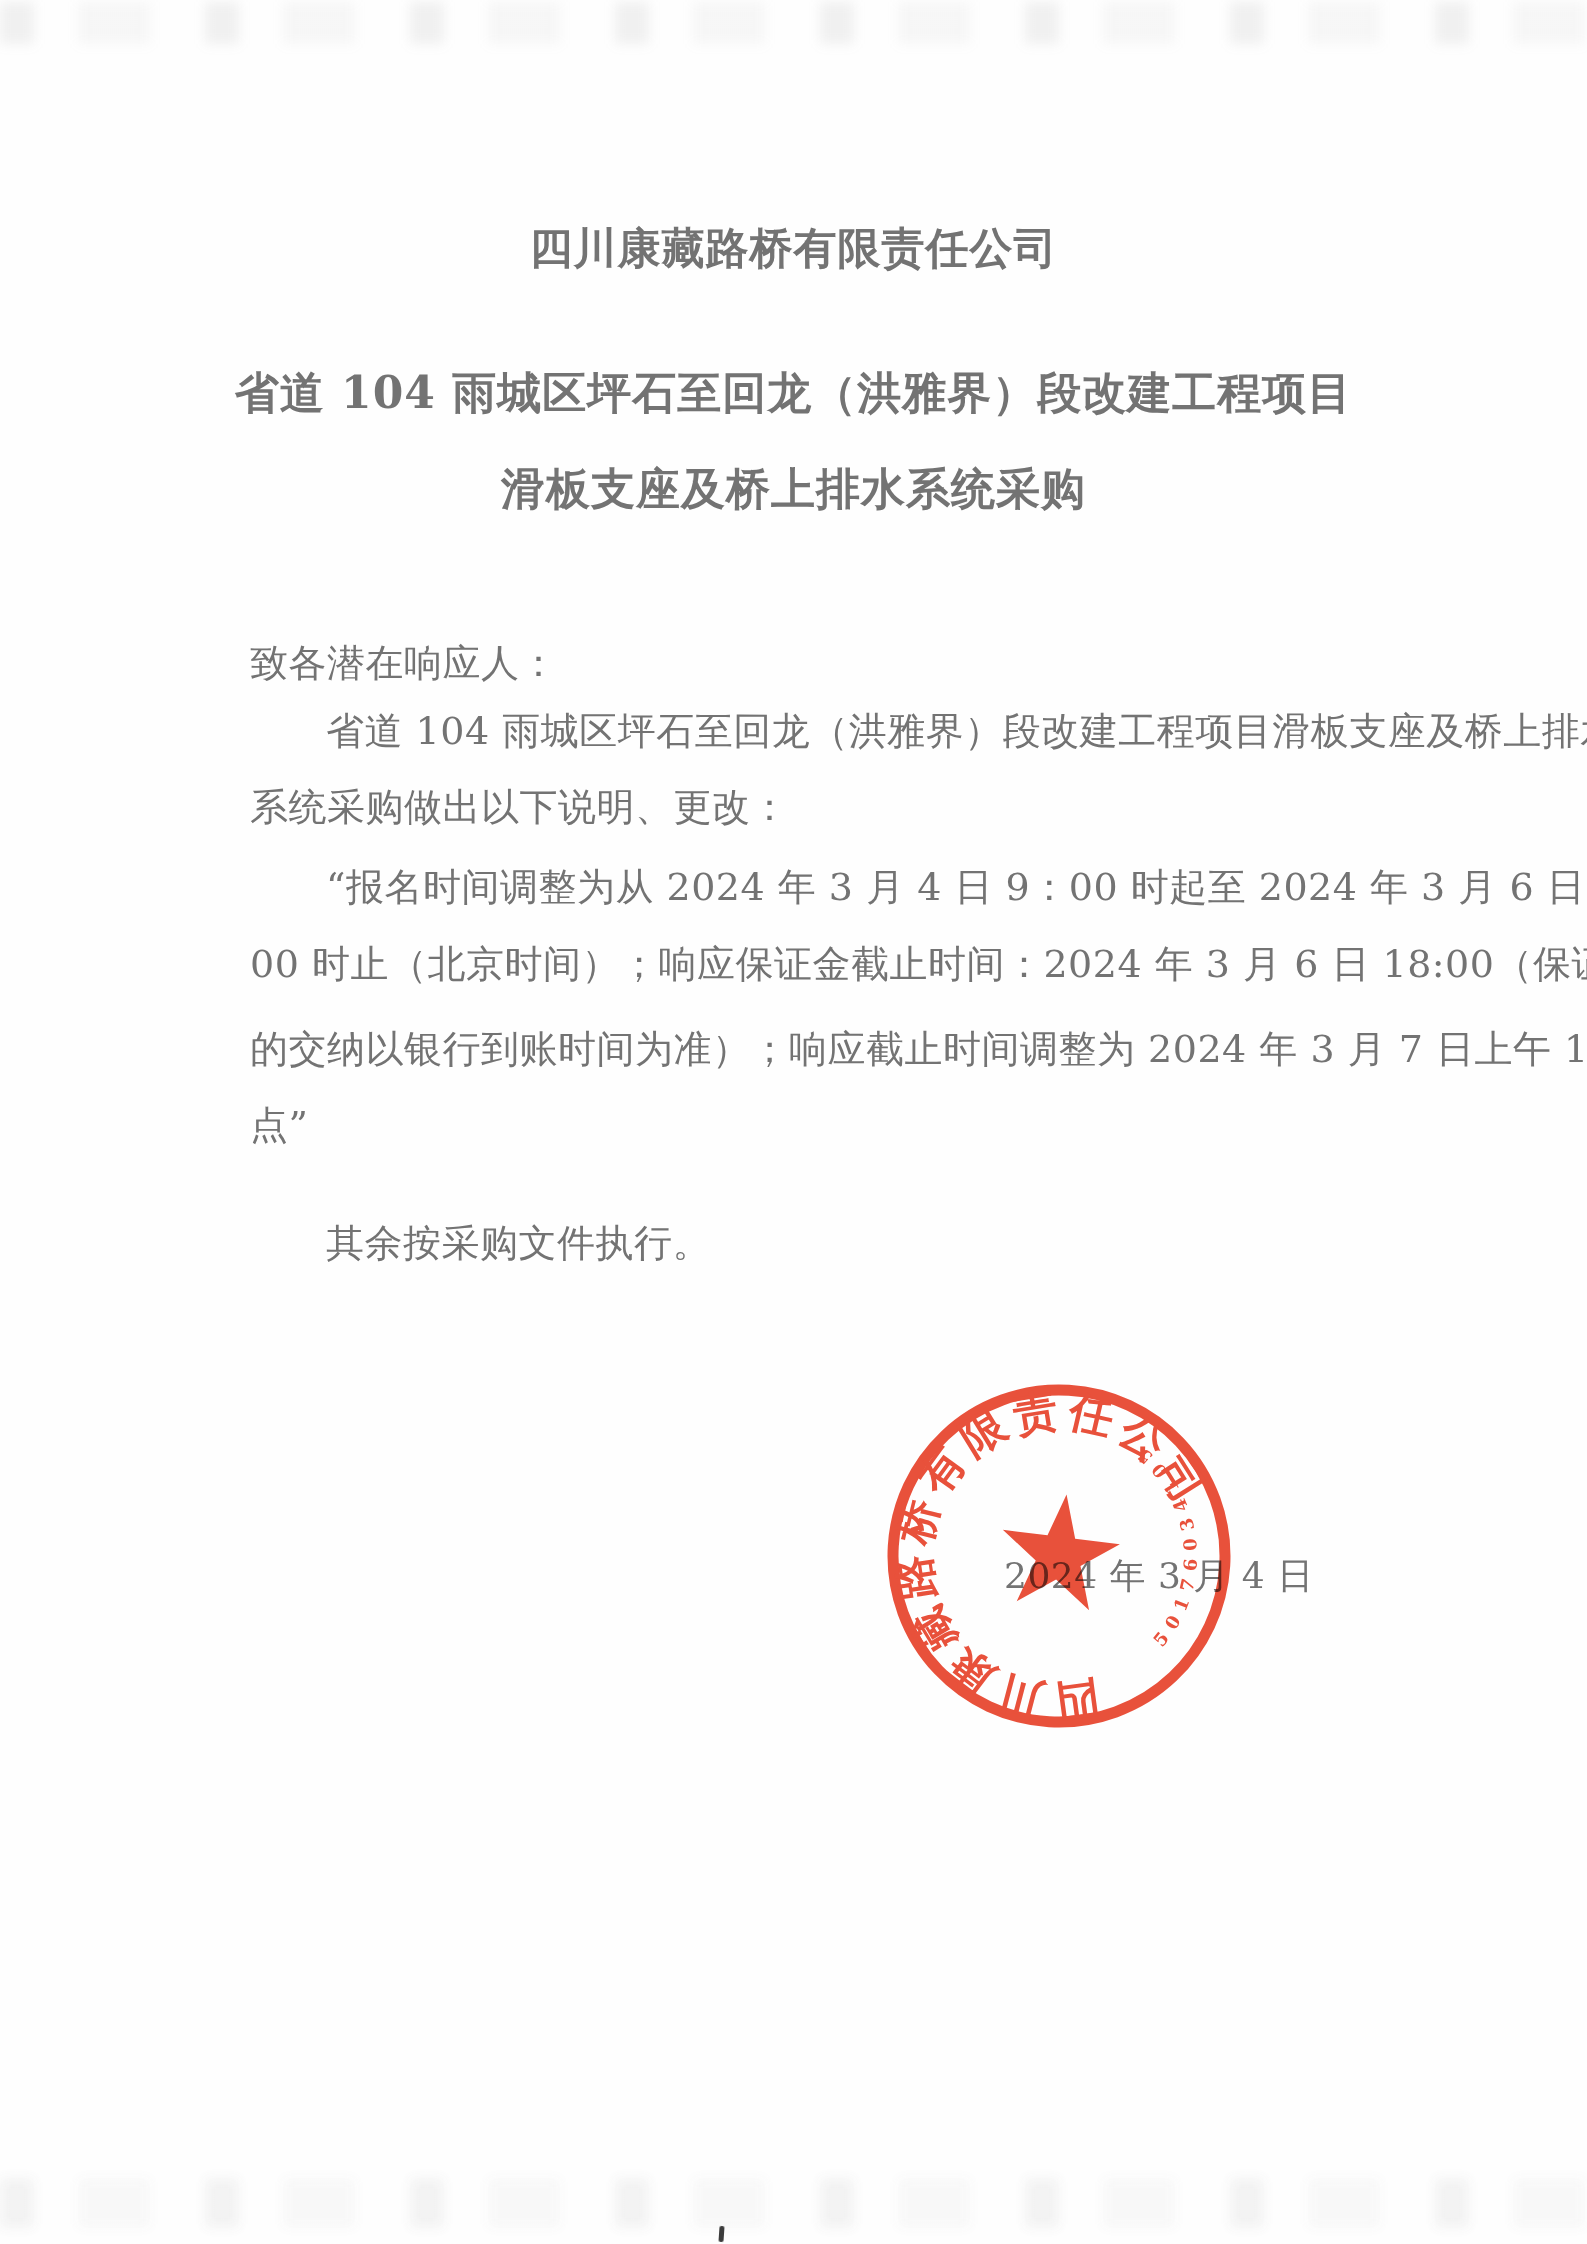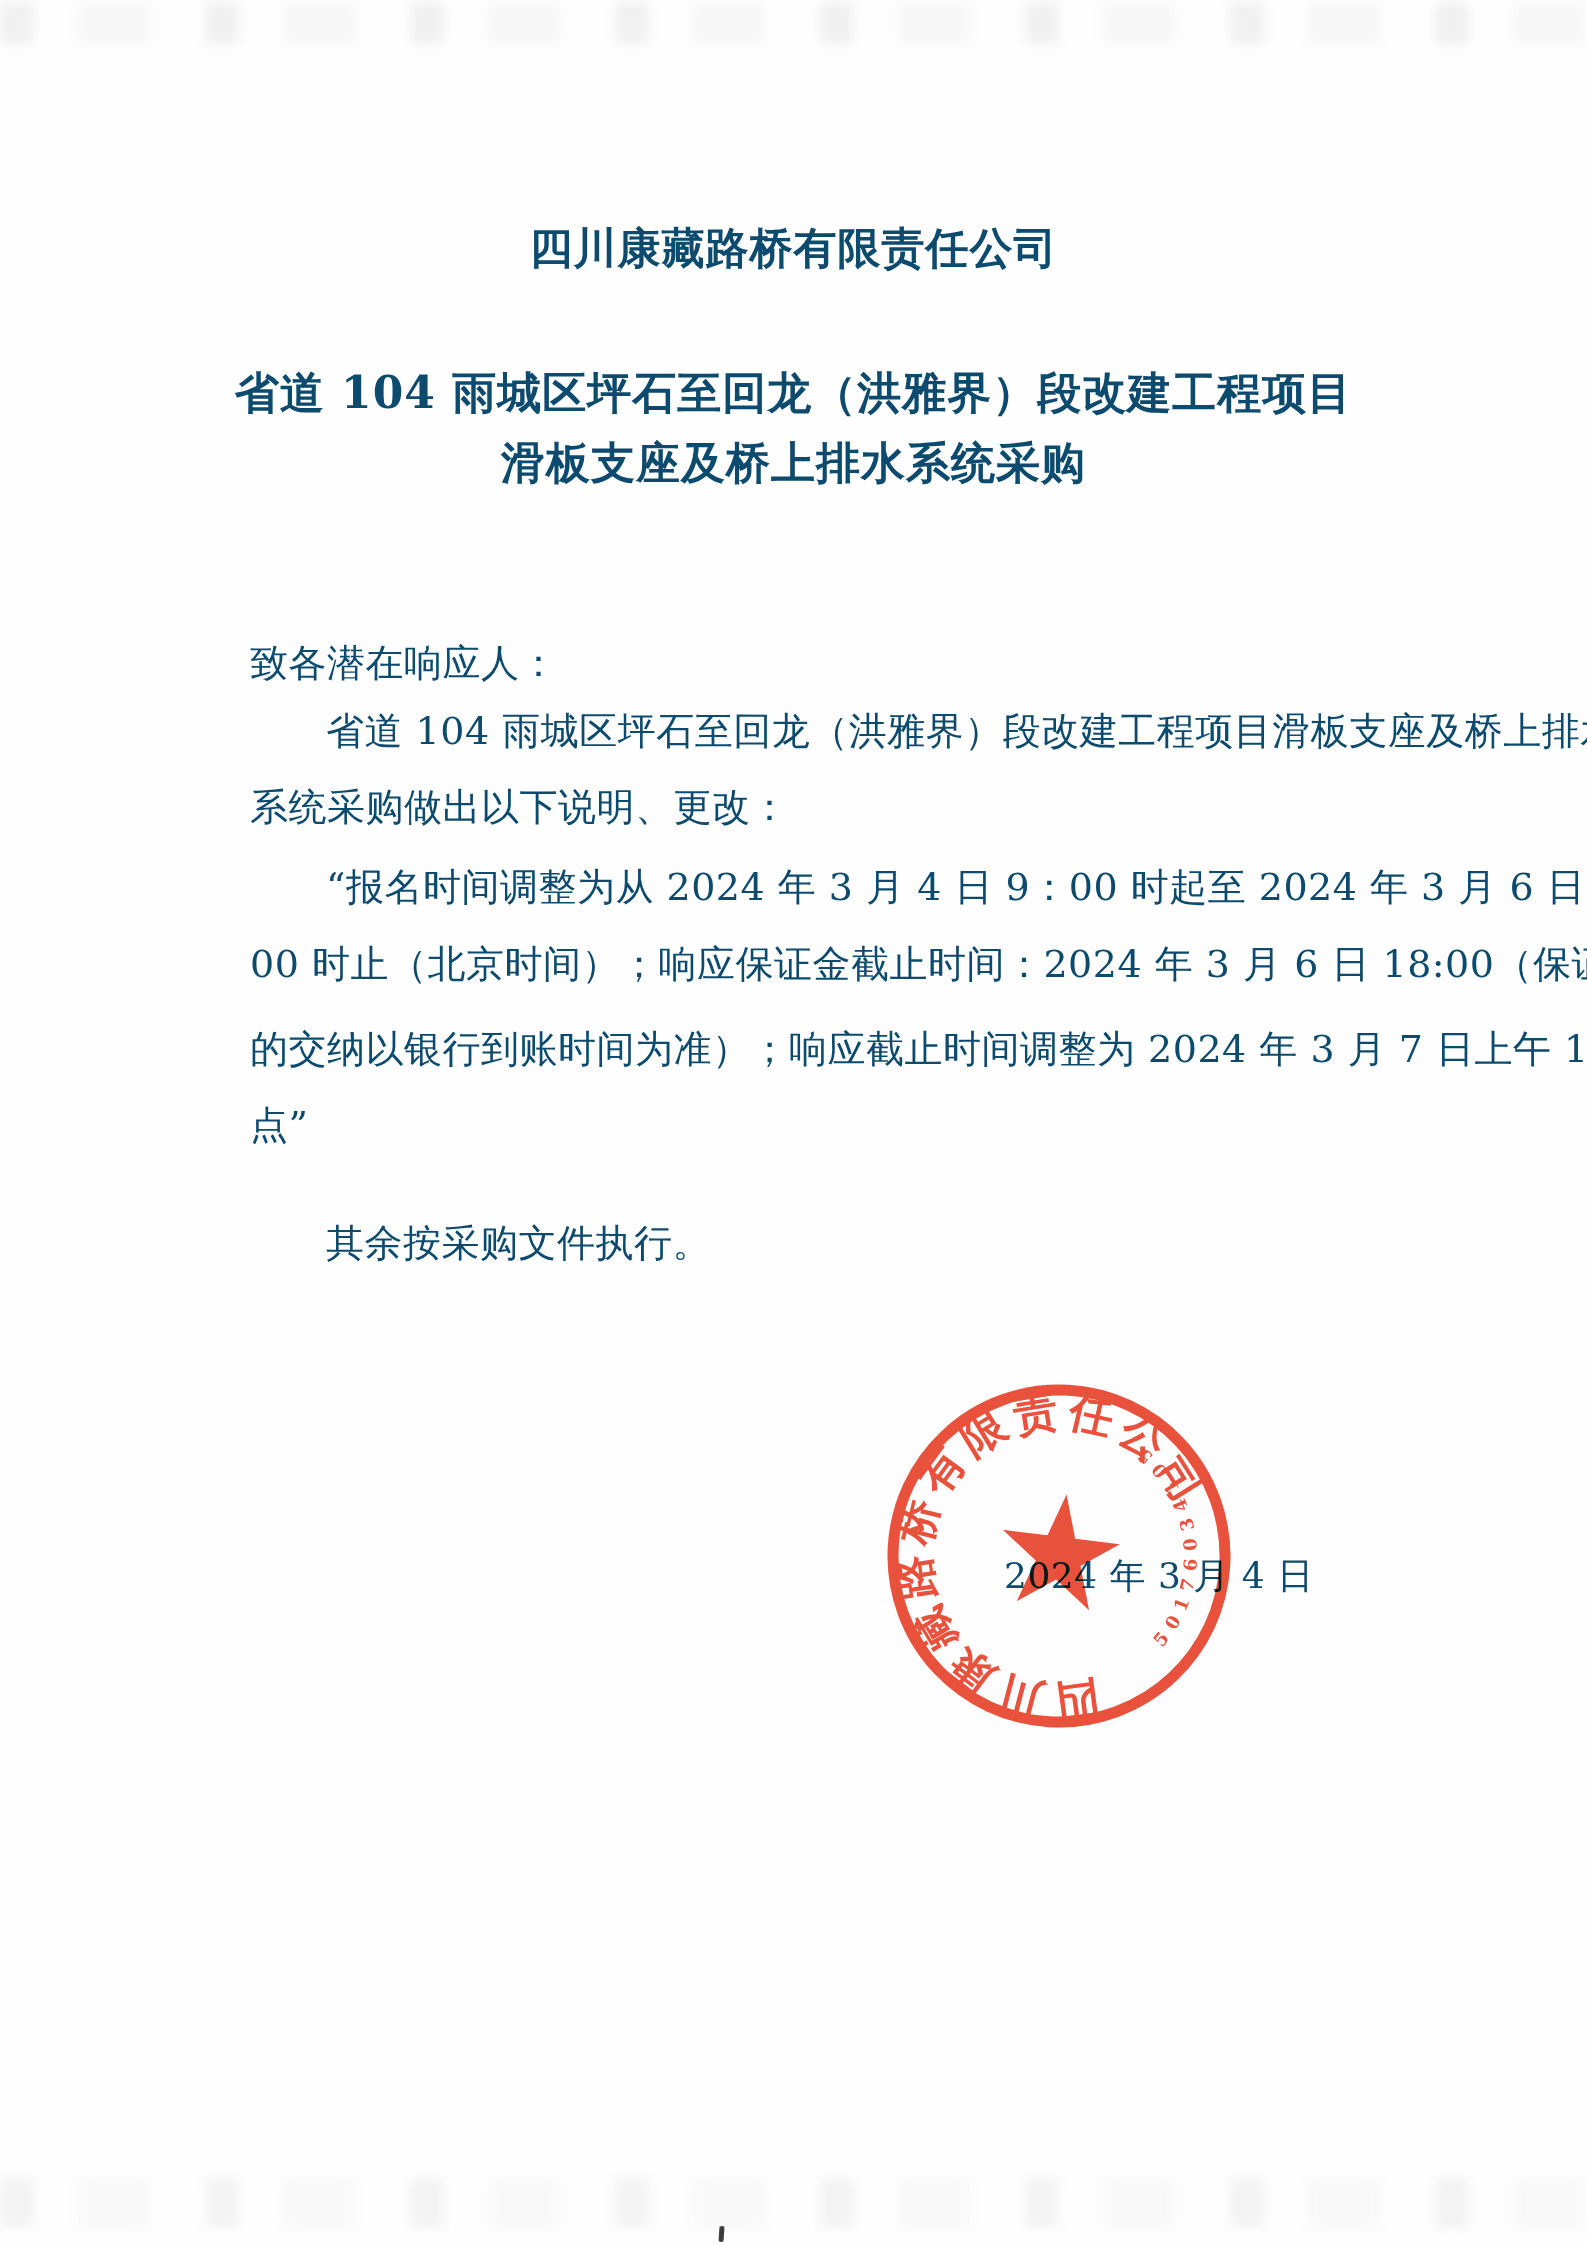--- a/index.html
+++ b/index.html
@@ -8,21 +8,21 @@
     background: #ffffff;
   }
   .page {
     position: relative;
     width: 1587px;
     height: 2244px;
     margin: 0 auto;
     background: #fefefe;
     overflow: hidden;
     font-family: "DejaVu Serif", "Liberation Serif", serif;
-    color: #0c4a6e;
+    color: #737373;
   }
   
   .noise-strip {
     position: absolute;
     left: 0;
     width: 100%;
     height: 42px;
     background:
       repeating-linear-gradient(90deg,
         rgba(120,120,120,0.10) 0px, rgba(120,120,120,0.10) 34px,
@@ -58,21 +58,21 @@
   .doc-title {
     position: absolute;
     left: 0;
     width: 100%;
     text-align: center;
     font-size: 44px;
     font-weight: bold;
     letter-spacing: 1px;
   }
   .doc-title-1 { top: 364px; }
-  .doc-title-2 { top: 434px; font-family: Liberation Mono, monospace; }
+  .doc-title-2 { top: 460px; font-family: Liberation Mono, monospace; }
   .doc-title-3 { top: 514px; }
 
   .body-block {
     position: absolute;
     left: 250px;
     top: 0;
     width: 1140px;
     font-size: 38px;
     line-height: 1.25;
   }

